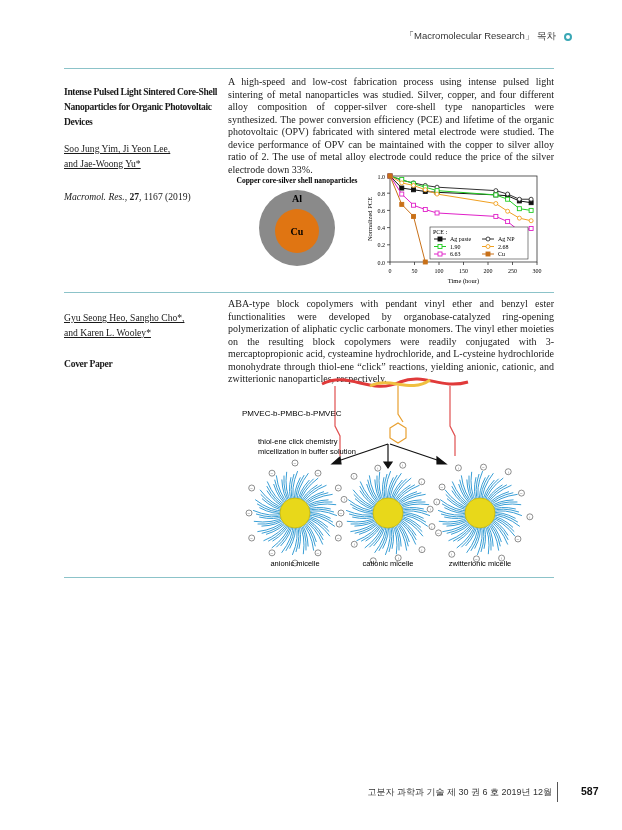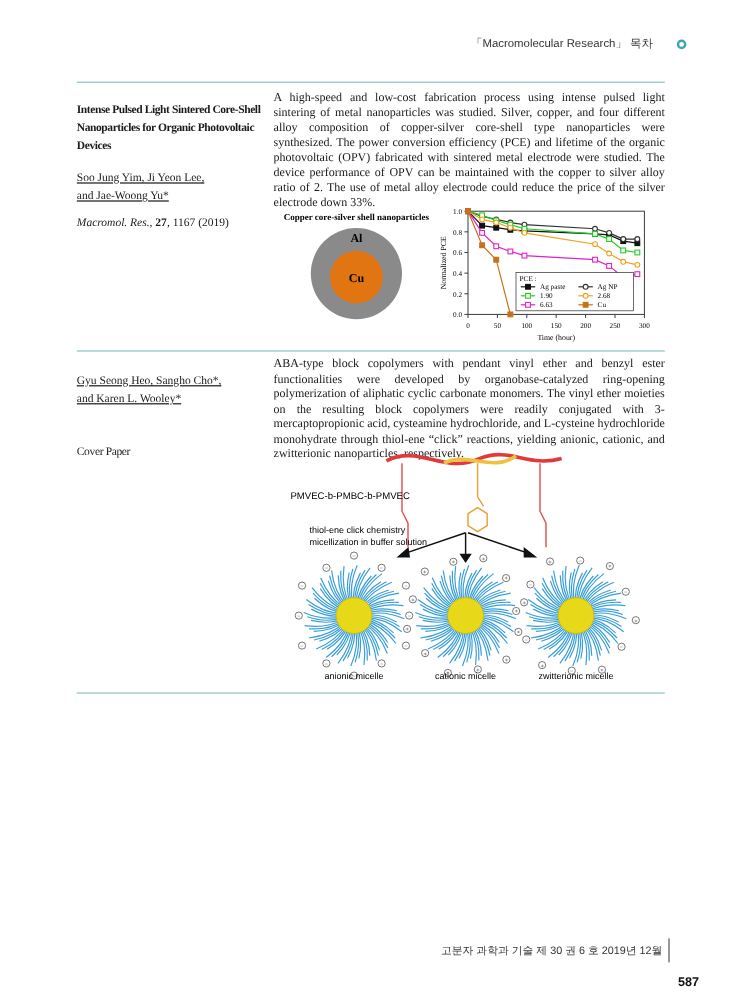--- a/index.html
+++ b/index.html
@@ -1,31 +1,31 @@
 <!DOCTYPE html>
 <html><head>
 <meta charset="utf-8">
 <style>
   html, body { margin:0; padding:0; background:#fff; }
   body { width:622px; height:830px; position:relative; overflow:hidden; font-family:"Liberation Serif", serif; color:#1a1a1a; }
-  .hdr { position:absolute; top:30px; right:50px; font-family:"Liberation Sans", sans-serif; font-size:9.5px; color:#333; display:flex; align-items:center; gap:20px; }
+  .hdr { position:absolute; top:30px; right:50px; font-family:"Liberation Sans", sans-serif; font-size:9.5px; color:#333; display:flex; align-items:center; gap:8px; }
   .hdr .dot { width:8px; height:8px; border-radius:50%; border:2.5px solid #3aa7b5; box-sizing:border-box; display:inline-block; }
   .rule { position:absolute; left:64px; width:490px; height:1px; background:#8cc3c9; }
   .art-left { position:absolute; left:64px; width:160px; font-size:9.6px; line-height:15px; }
   .art-left .title { font-weight:bold; letter-spacing:-0.35px; }
   .art-left p { margin:0; }
   .art-left .authors { margin-top:12px;text-decoration:underline; }
-  .art-left .cite { margin-top:7px; }
-  .art-left .cover { margin-top:29px; font-weight:normal; letter-spacing:-0.3px; }
+  .art-left .cite { margin-top:18px; }
+  .art-left .cover { margin-top:16px; font-weight:bold; letter-spacing:-0.3px; }
   .abstract { position:absolute; left:228px; width:326px; font-size:10px; line-height:12.5px; text-align:justify; }
   .fig { position:absolute; }
   .footer { position:absolute; top:784px; left:0; width:622px; font-family:"Liberation Sans", sans-serif; font-size:9px; color:#333; }
   .footer .journal { position:absolute; right:70px; top:2px; }
   .footer .bar { position:absolute; left:557px; top:-2px; width:1px; height:20px; background:#555; }
-  .footer .page { position:absolute; left:565px; top:1px; font-weight:bold; font-size:10.5px; color:#111;margin-top:28px; }
+  .footer .page { position:absolute; left:581px; top:1px; font-weight:bold; font-size:10.5px; color:#111; }
   svg text { font-family:"Liberation Serif", serif; }
   .sans { font-family:"Liberation Sans", sans-serif; }
 </style>
 </head>
 <body>
 
 <div class="hdr">
   <span>「Macromolecular Research」 목차</span>
   <span class="dot"></span>
 </div>

